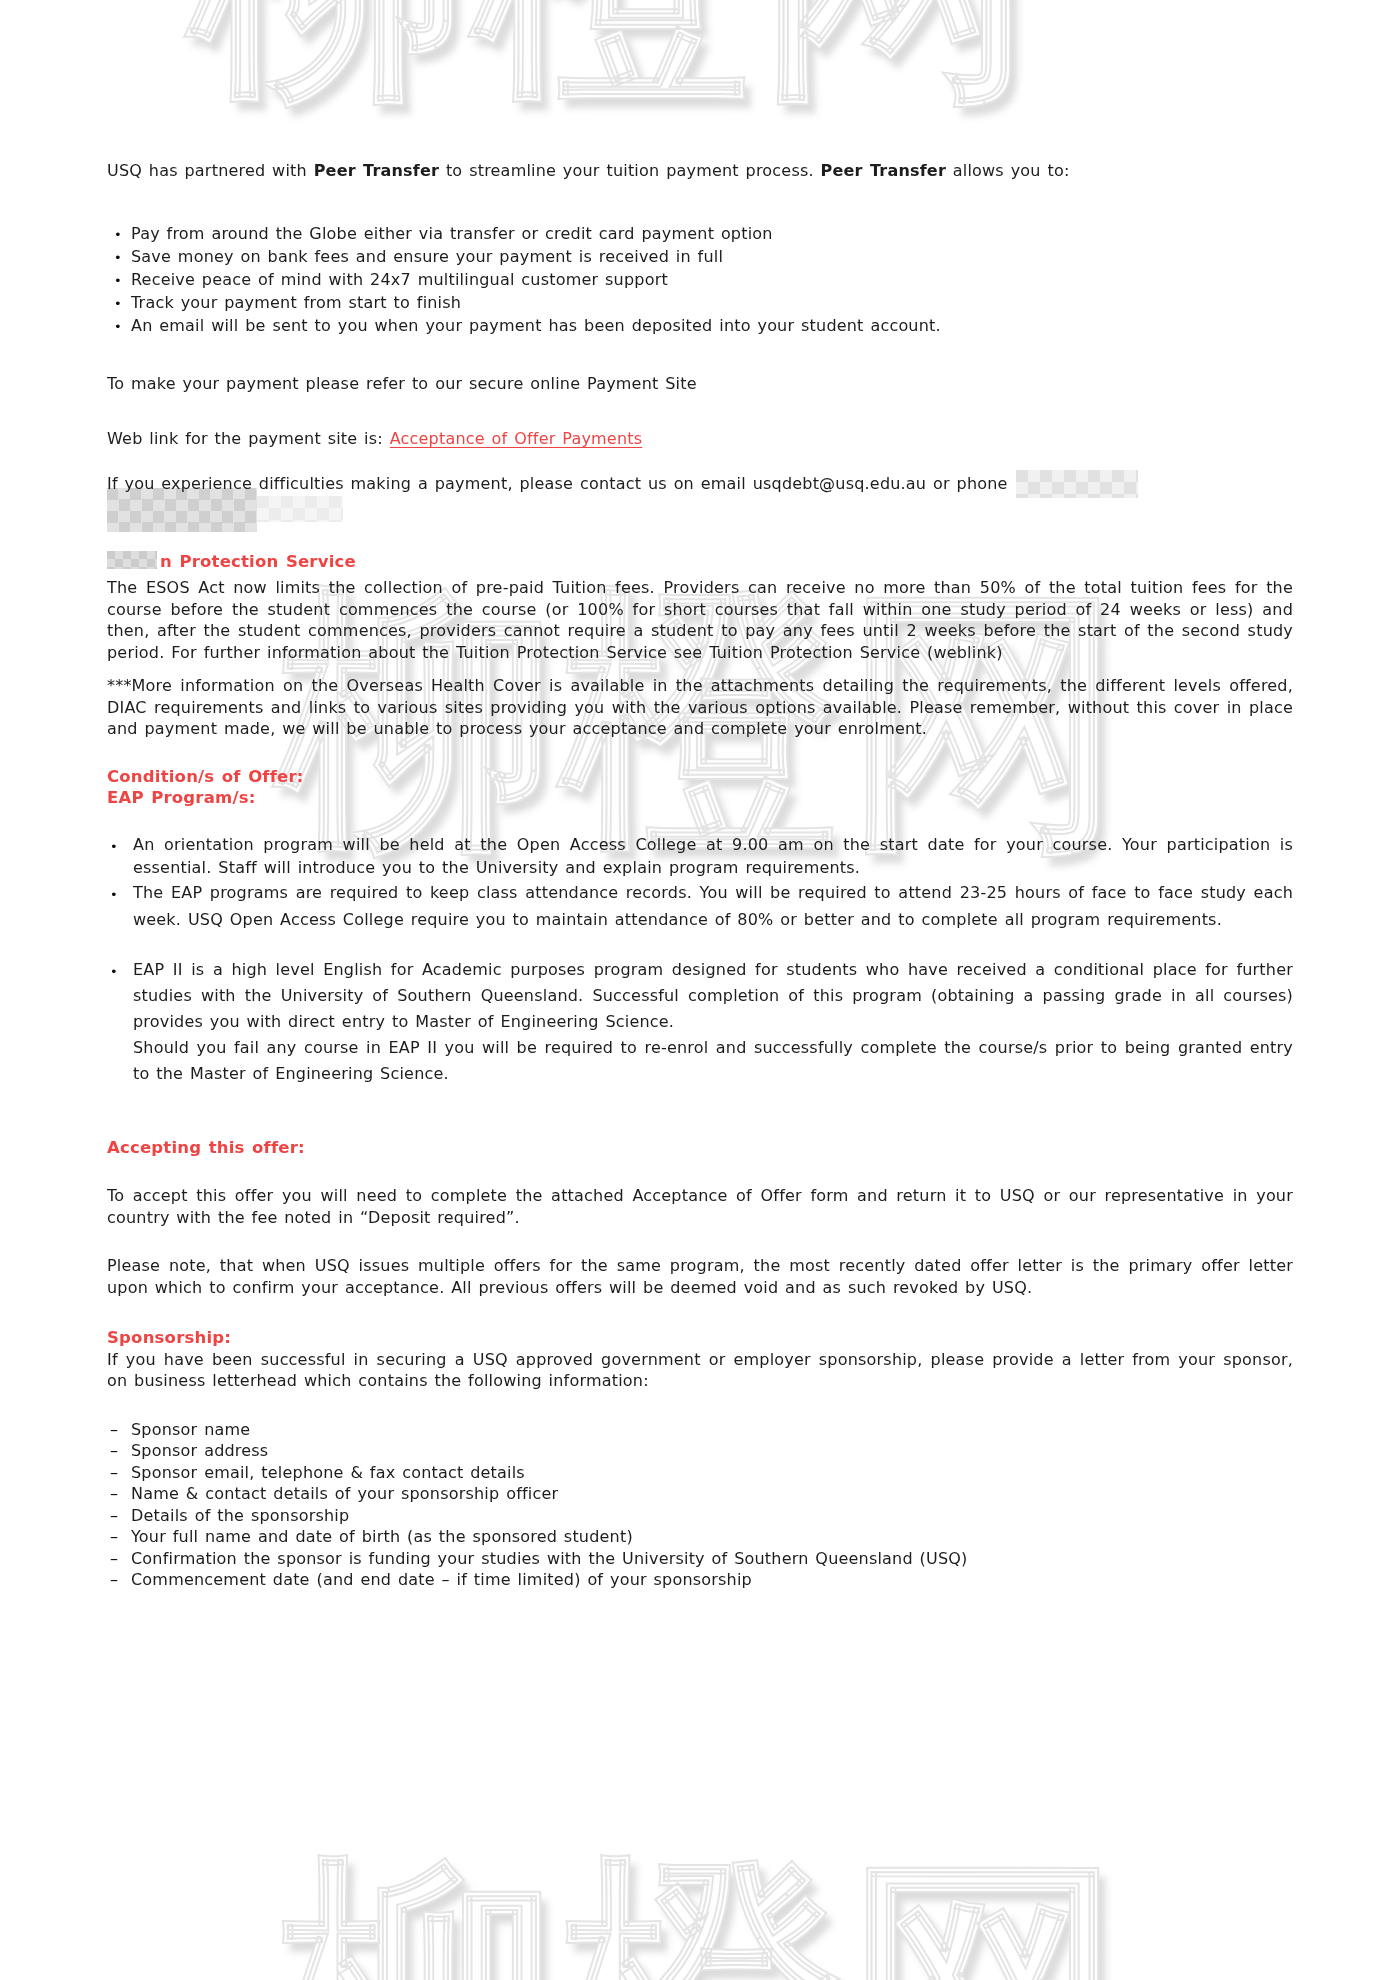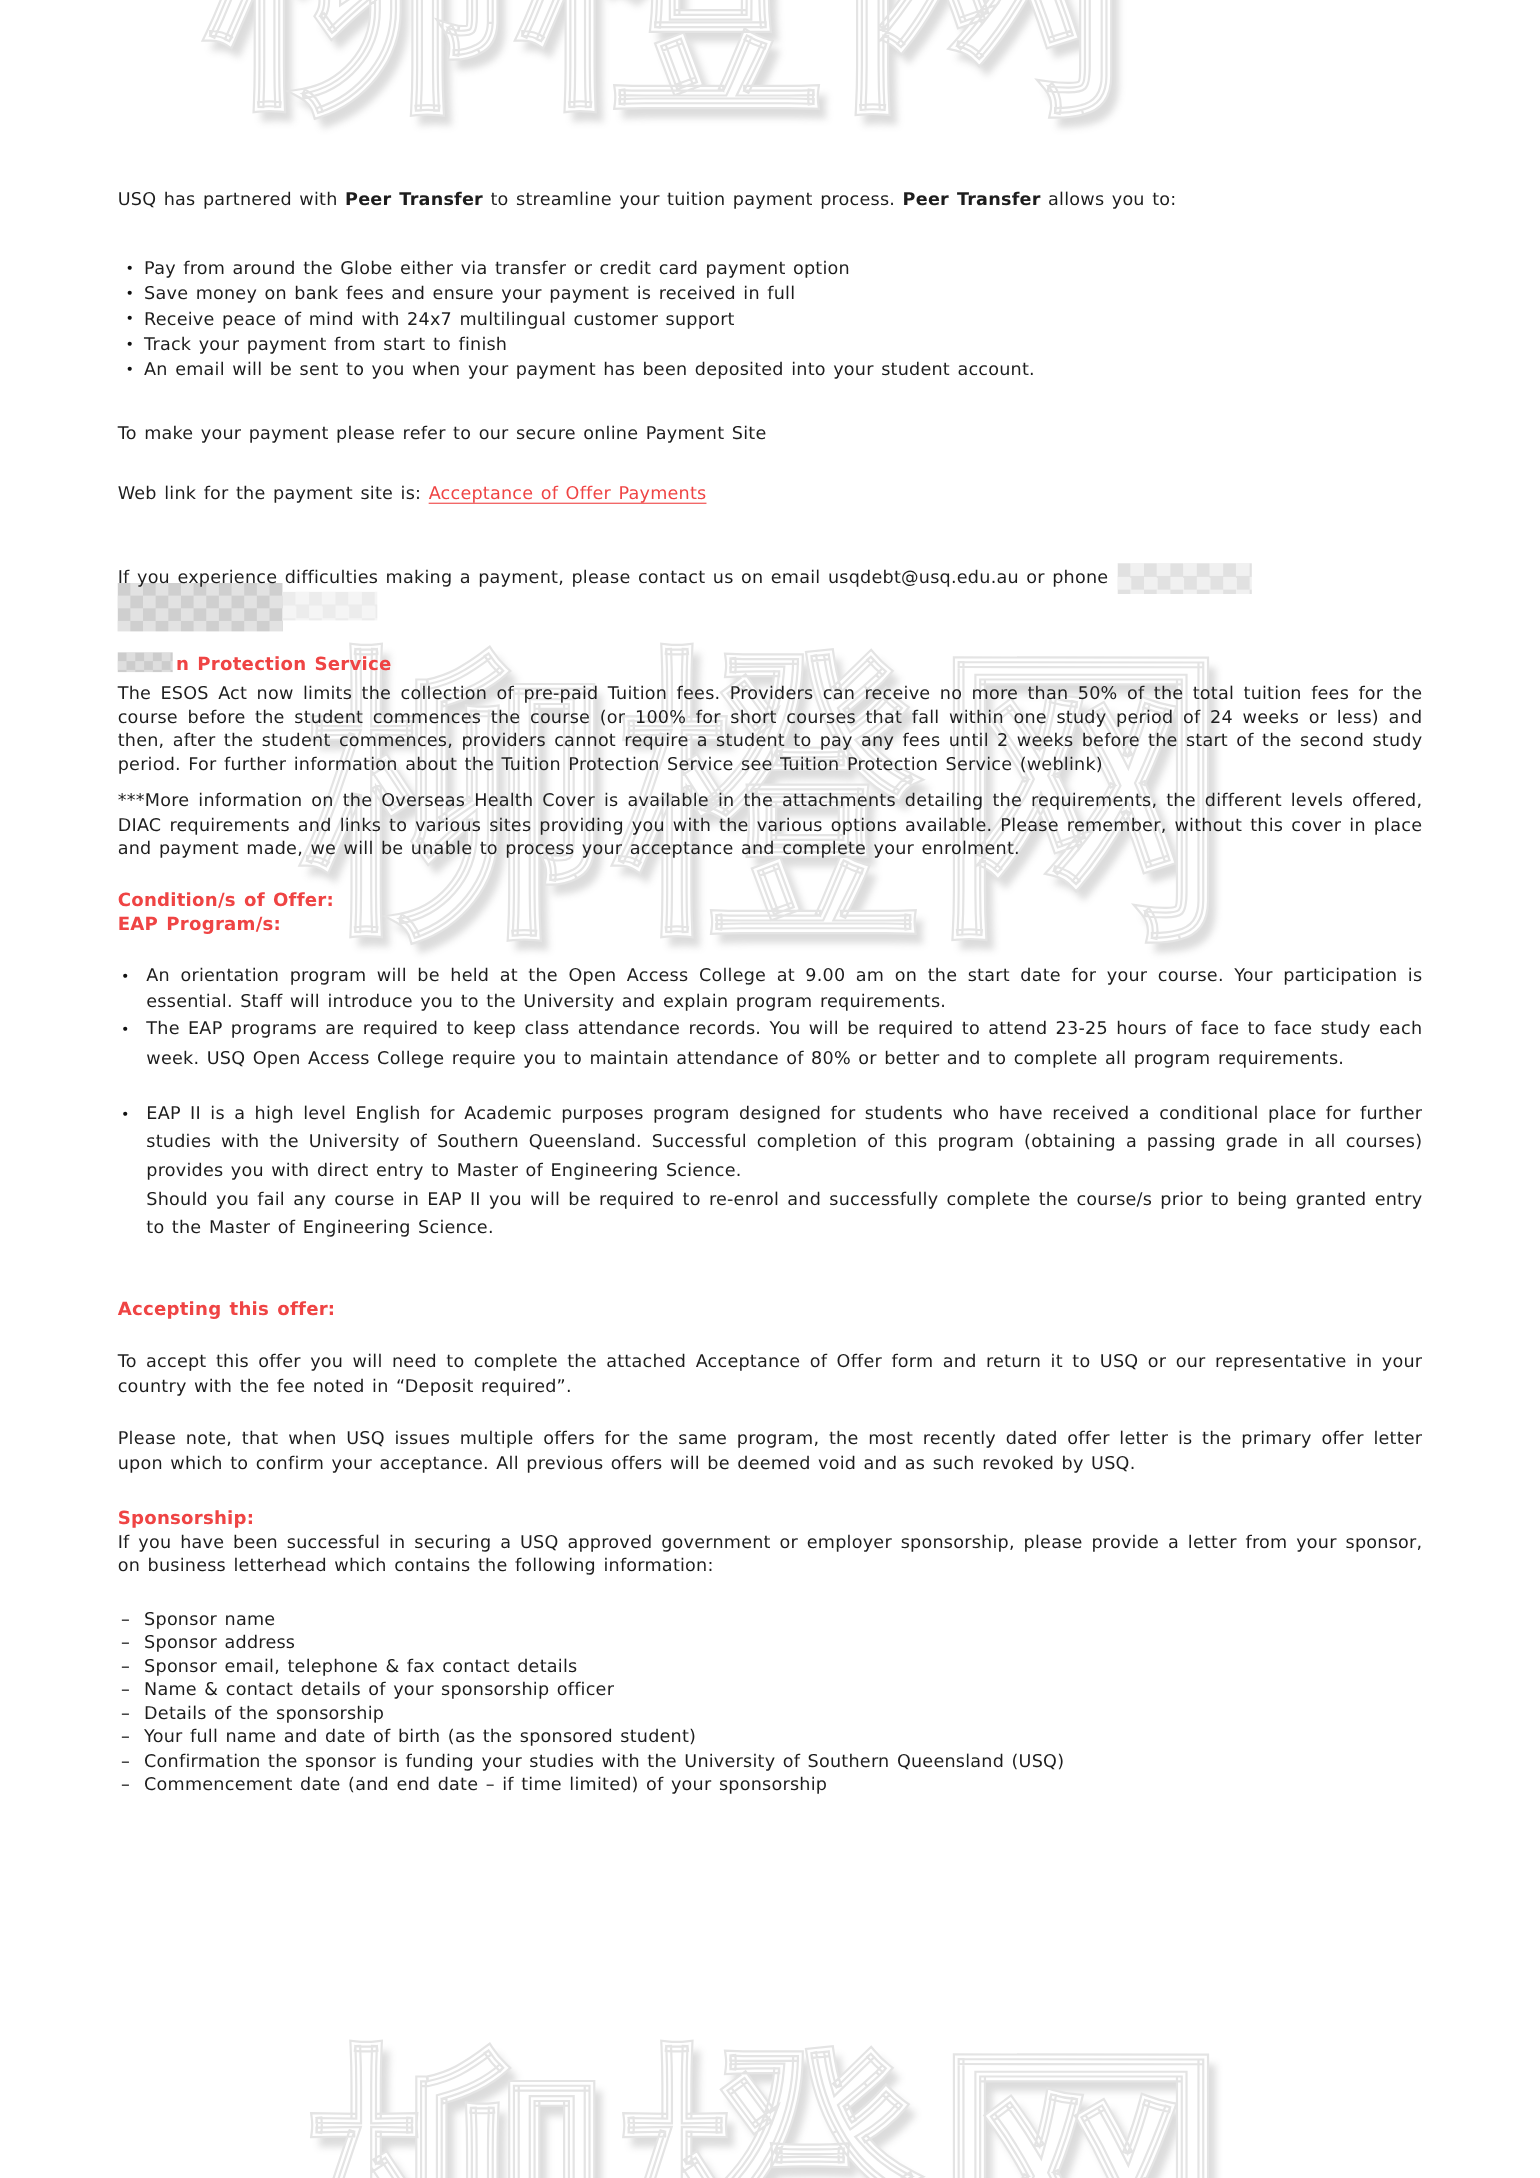--- a/index.html
+++ b/index.html
@@ -26,32 +26,32 @@
     user-select:none;
     text-align:center;
   }
   .wm-top    { left:190px; top:-168px; }
   .wm-middle { left:278px; top:582px;  }
   .wm-bottom { left:278px; top:1852px; }
 
   
   .content {
     position:absolute; z-index:2;
-    left:107px; top:10px; width:1186px;
+    left:107px; top:0; width:1186px;
     font-size:16px; line-height:21.5px;
     letter-spacing:0.2px; word-spacing:1.5px;
   }
   p.justified { text-align:justify; }
   h3 { font-size:16.5px; line-height:21.5px; font-weight:bold; color:#ef4444; }
 
   .intro           { margin-top:160px; }
   .payment-list    { margin-top:40px; }
   .payment-note    { margin-top:36px; }
   .weblink-line    { margin-top:34px; }
-  .difficulties    { margin-top:52px; position:relative; z-index:3; }
+  .difficulties    { margin-top:20px; position:relative; z-index:3; }
   .redaction-row   { margin-top:-10px; position:relative; z-index:1; }
   .tp-heading      { margin-top:17px; position:relative; z-index:3; }
   .esos-para       { margin-top:5px; }
   .ohc-para        { margin-top:12px; }
   .cond-heading    { margin-top:26px; }
   .conditions-list { margin-top:24px; }
   .accept-heading  { margin-top:50px; }
   .accept-p1       { margin-top:27px; }
   .accept-p2       { margin-top:27px; }
   .accept-p3       { margin-top:26px; }

